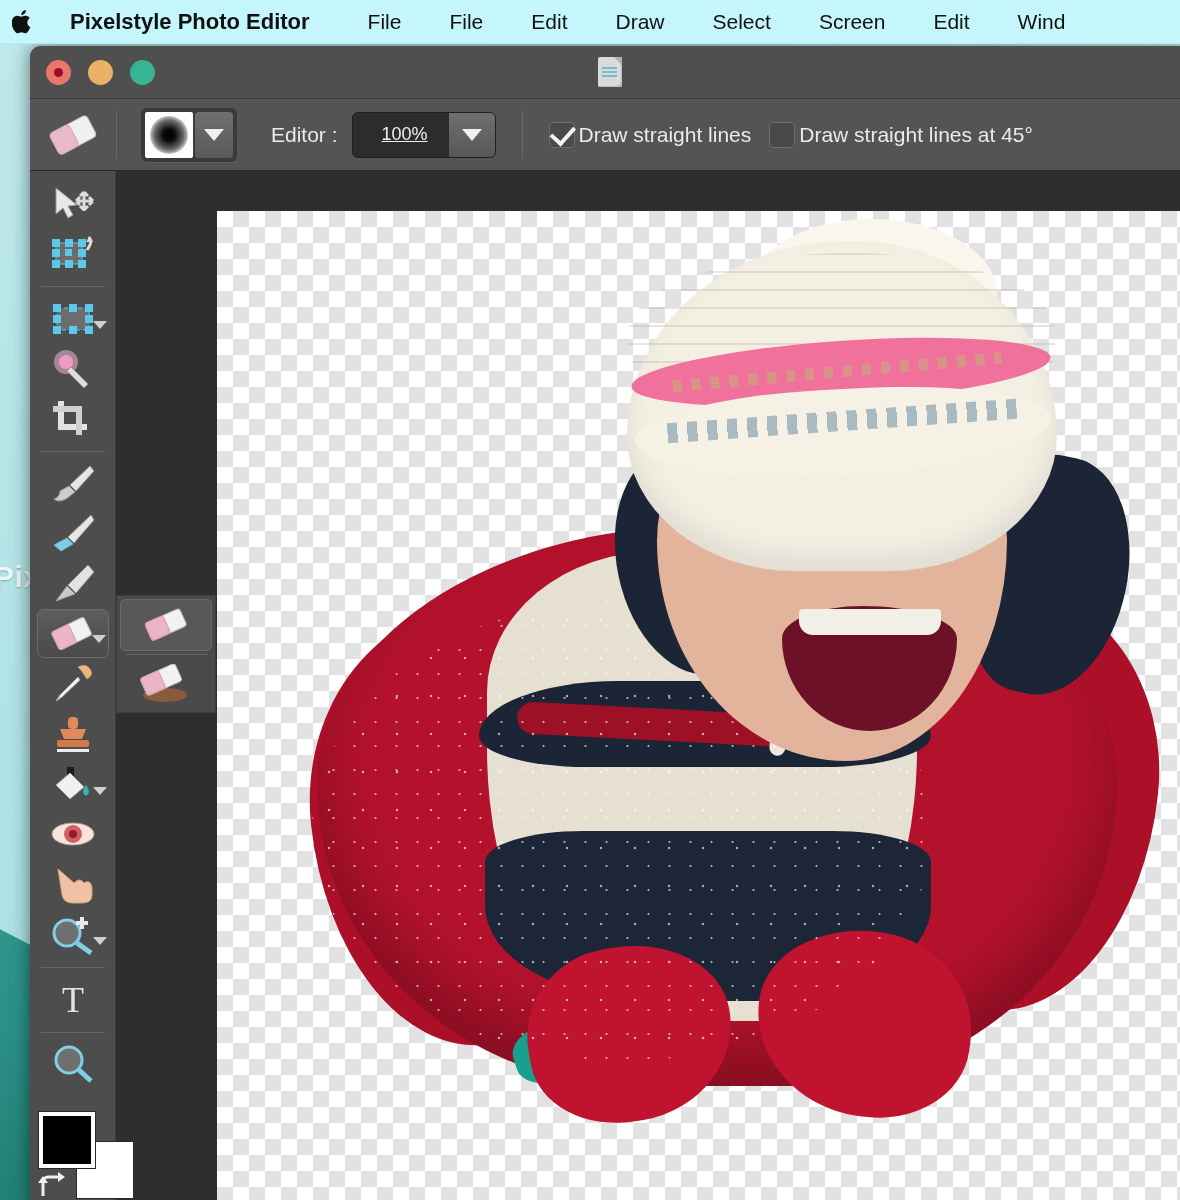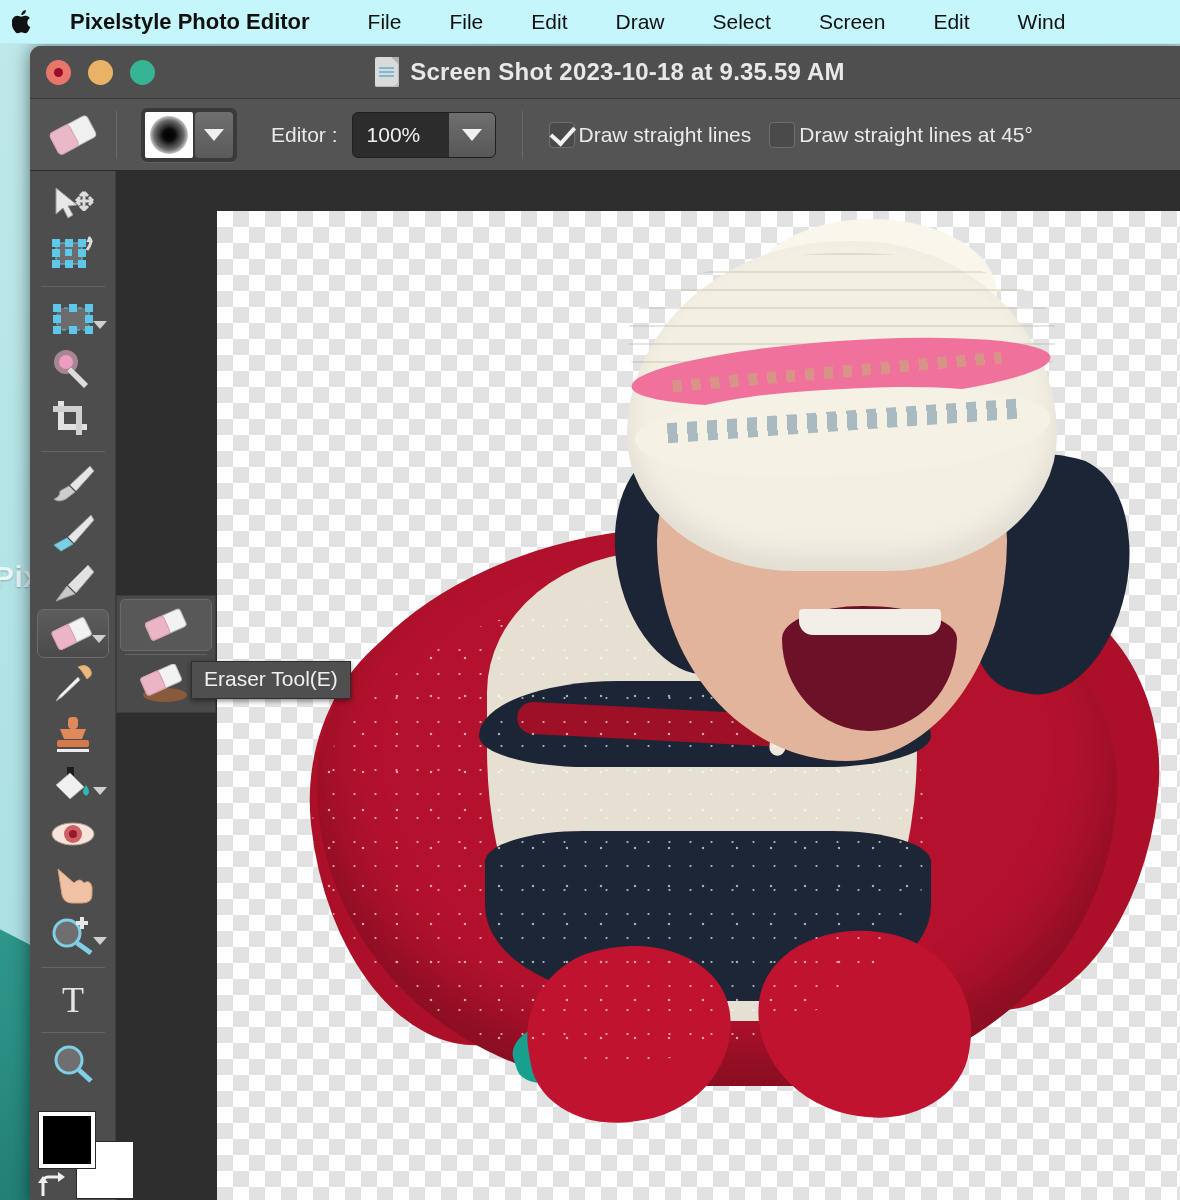--- a/index.html
+++ b/index.html
@@ -108,21 +108,21 @@
     background:linear-gradient(#6f6f6f,#5a5a5a); border-radius:4px;
     display:flex; align-items:center; justify-content:center;
   }
   .tri-down { width:0;height:0;border-left:10px solid transparent;border-right:10px solid transparent;border-top:12px solid #f0f0f0; }
   .opt-label { font-size:21px; color:#e9e9e9; margin-left:34px; white-space:nowrap; }
   .opacity-field {
     margin-left:14px; height:46px; width:144px; background:#2c2c2c;
     border-radius:6px; display:flex; align-items:center; overflow:hidden;
     border:1px solid #1f1f1f;
   }
-  .opacity-value { flex:1; font-size:21px; color:#efefef; padding-left:14px; }
+  .opacity-value { flex:1; font-size:18px; color:#efefef; padding-left:29px;text-decoration:underline; }
   .opacity-dd {
     width:46px; height:100%; background:linear-gradient(#6f6f6f,#575757);
     display:flex; align-items:center; justify-content:center;
   }
   .chk-group { display:flex; align-items:center; margin-left:26px; }
   .checkbox {
     width:26px; height:26px; border-radius:4px; background:#4a4a4a;
     border:1px solid #6e6e6e; display:flex; align-items:center; justify-content:center;
     flex:none;
   }
@@ -342,21 +342,20 @@
   <div class="window">
 
     <div class="titlebar">
       <div class="traffic">
         <div class="light red"></div>
         <div class="light yellow"></div>
         <div class="light green"></div>
       </div>
       <div class="title-center">
         <div class="doc-icon"></div>
-        <div class="title-text">Screen Shot 2023-10-18 at 9.35.59 AM</div>
       </div>
     </div>
 
     <div class="optionsbar">
       <div class="opt-tool-icon">
         <svg width="54" height="44" viewBox="0 0 54 44">
           <g transform="rotate(-28 27 22)">
             <rect x="6" y="10" width="42" height="24" rx="4" fill="#f0f0f0" stroke="#bdbdbd"></rect>
             <rect x="6" y="10" width="22" height="24" rx="4" fill="#e9b9c7" stroke="#d7a3b4"></rect>
           </g>
@@ -618,18 +617,17 @@
             <svg width="62" height="40" viewBox="0 0 62 40">
               <ellipse cx="30" cy="31" rx="22" ry="7" fill="#8a5a3c"></ellipse>
               <g transform="rotate(-24 29 17)">
                 <rect x="8" y="5" width="38" height="19" rx="3" fill="#f2f2f2" stroke="#b8b8b8"></rect>
                 <rect x="8" y="5" width="20" height="19" rx="3" fill="#ecb5c6" stroke="#d79cb0"></rect>
               </g>
             </svg>
           </div>
         </div>
 
-        <div class="tooltip">Eraser Tool(E)</div>
 
       </div>
     </div>
   </div>
 </div>
 
 </body></html>

